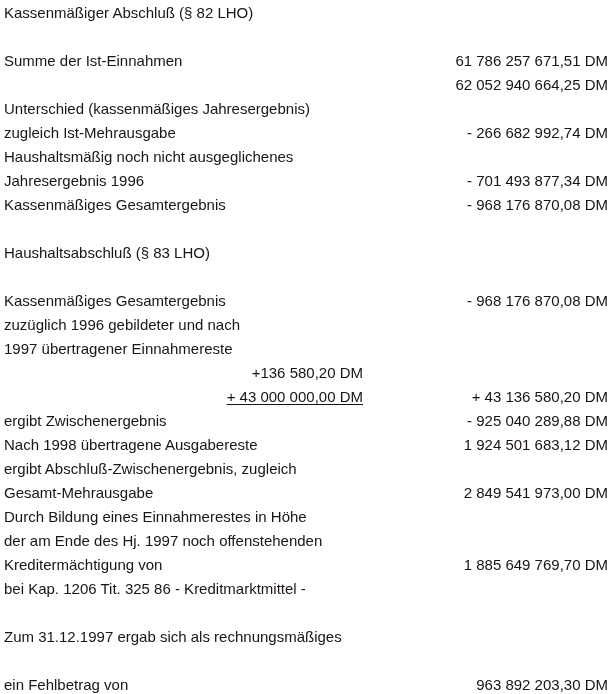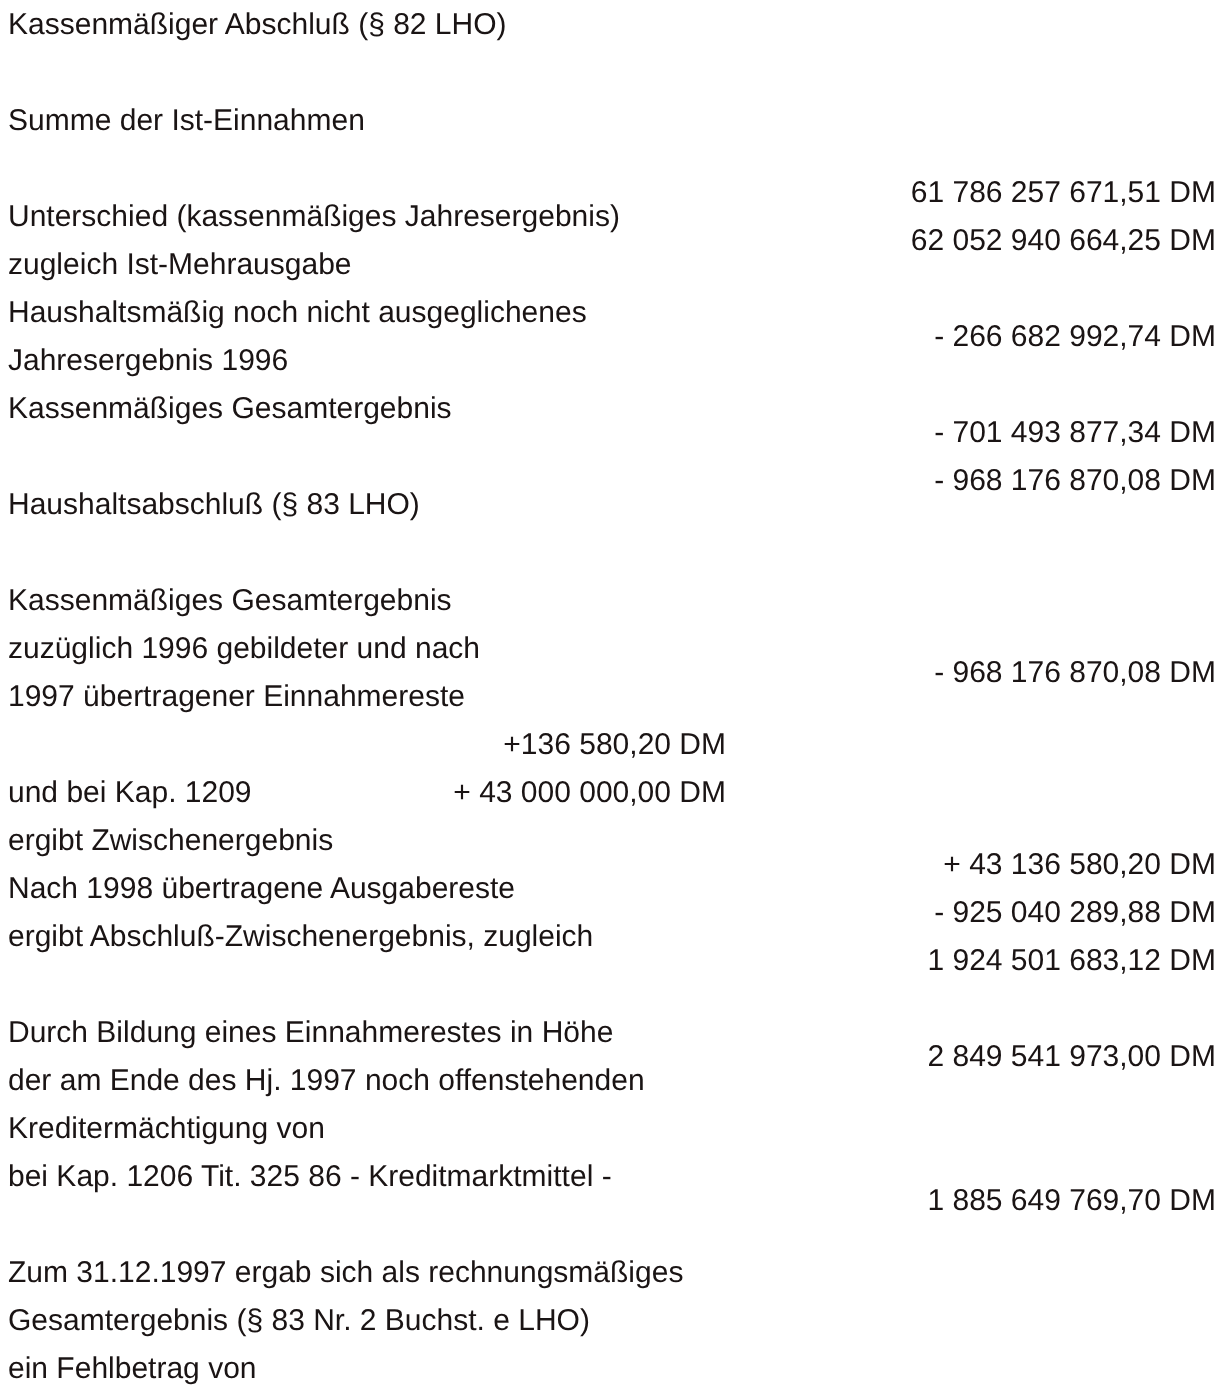--- a/index.html
+++ b/index.html
@@ -33,28 +33,28 @@
       left: 0;
       top: 0;
     }
     .mid {
       position: absolute;
       right: 245px;
       top: 0;
       text-align: left;
     }
     .mid.underline {
+      text-decoration: underline;
       text-underline-offset: 2px;
     }
     .amount {
       position: absolute;
       right: 0;
       top: 0;
       text-align: right;
-      margin-top: 36px;
     }
   </style>
 </head>
 <body>
 
 <div class="doc">
 
   <div class="line" style="top:1px">
     <span class="label">Kassenmäßiger Abschluß (§ 82 LHO)</span>
   </div>
@@ -101,37 +101,37 @@
   </div>
   <div class="line" style="top:337px">
     <span class="label">1997 übertragener Einnahmereste</span>
     <span class="amount"></span>
   </div>
   <div class="line" style="top:361px">
     <span class="mid">+136 580,20 DM</span>
     <span class="amount"></span>
   </div>
   <div class="line" style="top:385px">
-    <span class="label">und bei Kap. 1209</span>
     <span class="mid underline">+ 43 000 000,00 DM</span>
     <span class="amount">+ 43 136 580,20 DM</span>
   </div>
   <div class="line" style="top:409px">
     <span class="label">ergibt Zwischenergebnis</span>
     <span class="amount">- 925 040 289,88 DM</span>
   </div>
   <div class="line" style="top:433px">
     <span class="label">Nach 1998 übertragene Ausgabereste</span>
     <span class="amount">1 924 501 683,12 DM</span>
   </div>
   <div class="line" style="top:457px">
     <span class="label">ergibt Abschluß-Zwischenergebnis, zugleich</span>
     <span class="amount"></span>
   </div>
   <div class="line" style="top:481px">
+    <span class="label">Gesamt-Mehrausgabe</span>
     <span class="amount">2 849 541 973,00 DM</span>
   </div>
   <div class="line" style="top:505px">
     <span class="label">Durch Bildung eines Einnahmerestes in Höhe</span>
     <span class="amount"></span>
   </div>
   <div class="line" style="top:529px">
     <span class="label">der am Ende des Hj. 1997 noch offenstehenden</span>
     <span class="amount"></span>
   </div>
@@ -140,22 +140,18 @@
     <span class="amount">1 885 649 769,70 DM</span>
   </div>
   <div class="line" style="top:577px">
     <span class="label">bei Kap. 1206 Tit. 325 86 - Kreditmarktmittel -</span>
     <span class="amount"></span>
   </div>
   <div class="line" style="top:625px">
     <span class="label">Zum 31.12.1997 ergab sich als rechnungsmäßiges</span>
     <span class="amount"></span>
   </div>
-  <div class="line" style="top:649px">
-    <span class="label">Gesamtergebnis (§ 83 Nr. 2 Buchst. e LHO)</span>
-    <span class="amount"></span>
-  </div>
   <div class="line" style="top:673px">
     <span class="label">ein Fehlbetrag von</span>
     <span class="amount">963 892 203,30 DM</span>
   </div>
 
 </div>
 
 </body></html>

